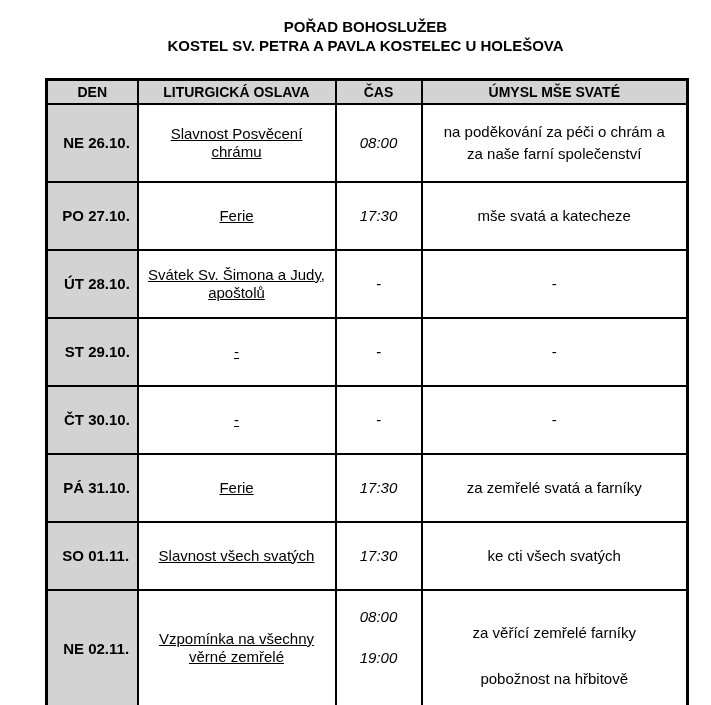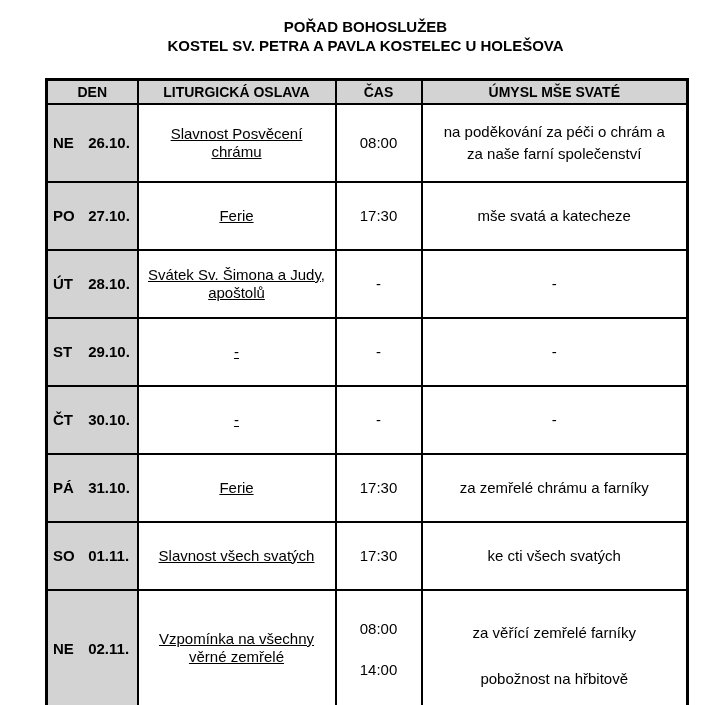--- a/index.html
+++ b/index.html
@@ -69,27 +69,28 @@
   }
   td.day-cell {
     background: var(--header-bg);
     font-weight: bold;
     text-align: left;
     padding: 2px 2px 2px 5px;
   }
   td.day-cell .day {
     display: inline-block;
     min-width: 31px;
+    text-align: right;
   }
   td.celebration-cell {
     padding: 2px 7px;
     line-height: 18px;
     text-decoration: underline;
   }
-  td.time-cell { padding: 14px 2px; }
+  td.time-cell { padding: 2px 2px; font-style: italic; }
   td.intention-cell {
     padding: 16px 4px;
     line-height: 22px;
   }
   td.intention-cell .entry {
     max-width: 234px;
     margin-left: auto;
     margin-right: auto;
   }
   td.multi {
@@ -204,21 +205,21 @@
       <span class="day">PÁ</span>
       <span class="date">31.10.</span>
     </td>
     <td class="celebration-cell">
       <span>Ferie</span>
     </td>
     <td class="time-cell">
             <div class="entry">17:30</div>
           </td>
     <td class="intention-cell">
-            <div class="entry">za zemřelé chrámu a farníky</div>
+            <div class="entry">za zemřelé svatá a farníky</div>
           </td>
   </tr>
         <tr class="row">
     <td class="day-cell">
       <span class="day">SO</span>
       <span class="date">01.11.</span>
     </td>
     <td class="celebration-cell">
       <span>Slavnost všech svatých</span>
     </td>
@@ -232,21 +233,21 @@
         <tr class="row tall">
     <td class="day-cell">
       <span class="day">NE</span>
       <span class="date">02.11.</span>
     </td>
     <td class="celebration-cell">
       <span>Vzpomínka na všechny věrné zemřelé</span>
     </td>
     <td class="time-cell multi">
             <div class="entry">08:00</div>
-            <div class="entry">14:00</div>
+            <div class="entry">19:00</div>
           </td>
     <td class="intention-cell multi">
             <div class="entry">za věřící zemřelé farníky</div>
             <div class="entry">pobožnost na hřbitově</div>
           </td>
   </tr>
       </tbody>
   </table>
 
 </div>

